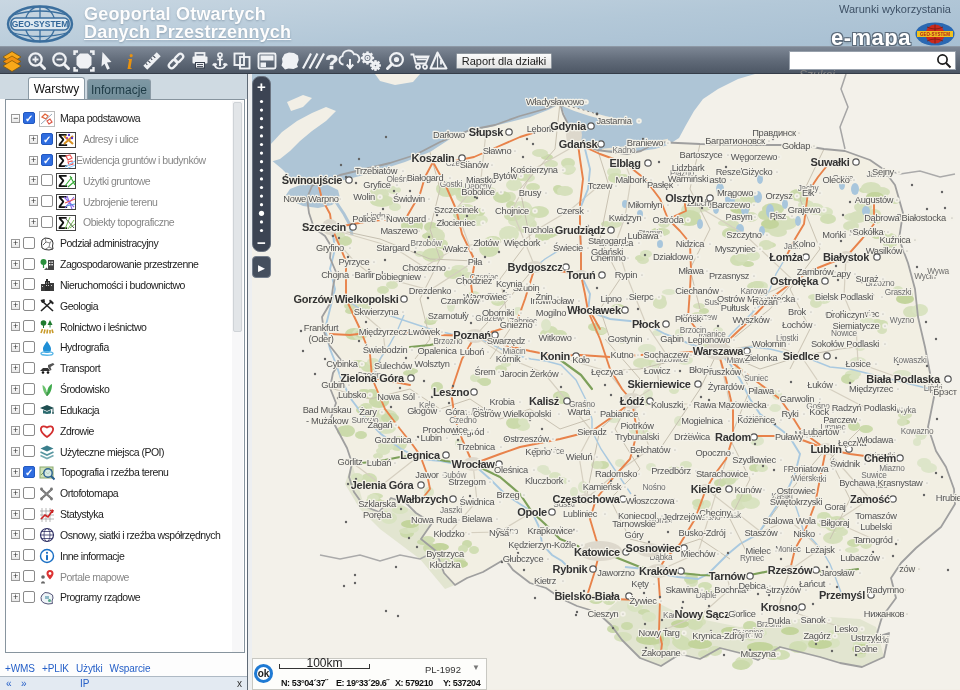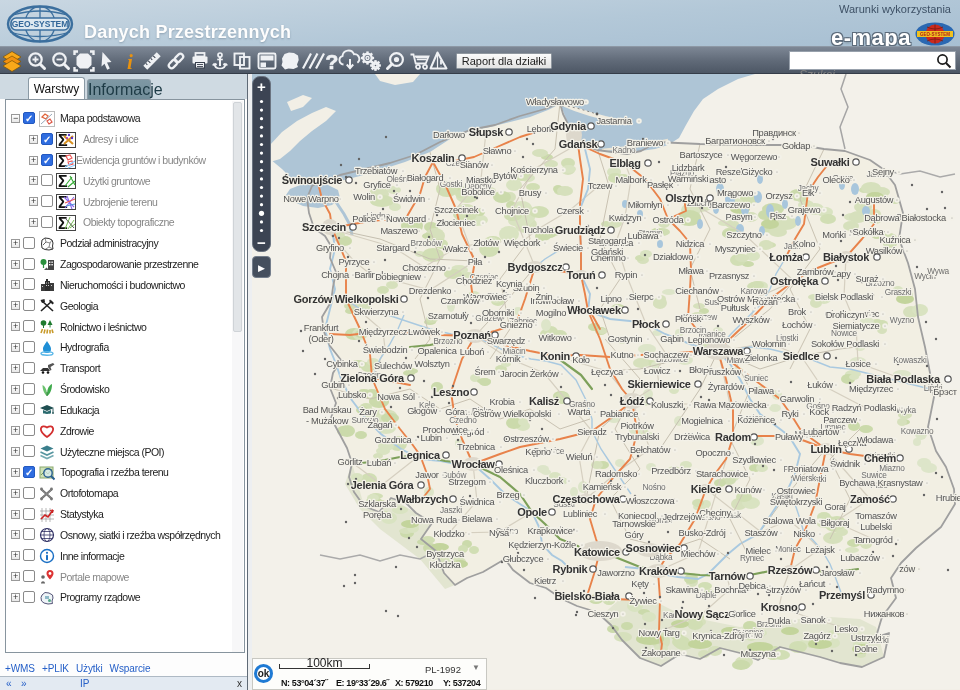--- a/index.html
+++ b/index.html
@@ -1,36 +1,36 @@
 <!DOCTYPE html>
 <html><head><meta charset="utf-8"><style>
 
 * { margin:0; padding:0; box-sizing:border-box; }
 html,body { width:960px; height:690px; overflow:hidden; font-family:"Liberation Sans",sans-serif; }
 #page { position:relative; width:960px; height:690px; background:#e8e8e8; }
 #header { position:absolute; left:0; top:0; width:960px; height:46px;
   background:linear-gradient(175deg,#c9d7e2 0%,#b3c8d8 55%,#a7bfd2 100%); }
 #title1,#title2 { position:absolute; color:#fdfdfd; font-weight:bold; letter-spacing:0.2px;
   text-shadow:0 1px 2px rgba(60,80,100,0.35); font-size:18px; }
-#title1 { left:84px; top:4px; } #title2 { left:84px; top:22px; }
+#title1 { left:84px; top:4px; } #title2 { left:84px; top:22px;text-decoration:underline; }
 #warunki { position:absolute; right:9px; top:3px; font-size:11px; color:#3d5065; }
 #emapa { position:absolute; right:49px; top:25px; font-size:22px; font-weight:bold; color:#fff;
   letter-spacing:0.5px; text-shadow:-1px -1px 0 #5c6b7a,1px -1px 0 #5c6b7a,-1px 1px 0 #5c6b7a,1px 1px 0 #5c6b7a, 0 2px 3px rgba(0,0,0,.25); }
 #toolbar { position:absolute; left:0; top:46px; width:960px; height:28px;
   background:linear-gradient(#7d8795,#5f6977 55%,#4d5765); border-top:1px solid #8d98a5; border-bottom:1px solid #353d49; }
 #raport { position:absolute; left:456px; top:6px; width:96px; height:16px; background:linear-gradient(#fbfbfb,#e3e3e3);
   border:1px solid #8f979f; border-radius:1px; font-size:11px; color:#222; text-align:center; line-height:14px; }
 #search { position:absolute; left:789px; top:4px; width:167px; height:19px; background:#fff;
   border:1px solid #98a1ac; }
 #search .ph { position:absolute; left:9px; top:2px; font-style:italic; color:#808080; font-size:12px;margin-top:14px; }
 #panel { position:absolute; left:0; top:74px; width:248px; height:616px; background:#fdfdfd; border-right:1px solid #5f6a76; }
 #tabstrip { position:absolute; left:0; top:0; width:247px; height:25px; background:#cfdae2; }
 .tab { position:absolute; top:3px; height:22px; font-size:12px; text-align:center; border:1px solid #8b9aa5; border-bottom:none; border-radius:3px 3px 0 0;margin-left:25px; }
 #tab1 { left:3px; width:57px; background:#fff; color:#111; line-height:22px; z-index:2; }
-#tab2 { left:62px; top:5px; height:36px; width:64px; background:linear-gradient(#7e98a4,#66838f); color:#1d3a45; line-height:20px; font-size:16px; }
+#tab2 { left:62px; top:5px; height:36px; width:64px; background:linear-gradient(#7e98a4,#66838f); color:#1d3a45; line-height:20px; font-size:12px; }
 #treebox { position:absolute; left:5px; top:25px; width:240px; height:554px; background:#fff; border:1px solid #87949e; overflow:hidden; }
 .trow { position:absolute; left:0; width:238px; height:21px; font-size:10.5px; letter-spacing:-0.5px; }
 .pm { position:absolute; top:5px; width:9px; height:9px; border:1px solid #999; background:linear-gradient(#fff,#e8e8e8);
   font-size:9px; line-height:7px; text-align:center; color:#333; }
 .cb { display:inline-block; width:12px; height:12px; border:1px solid #8a8a8a; background:#fff; border-radius:2px;
   font-size:10px; line-height:12px; text-align:center; }
 .cb.on { background:#2f6de0; border-color:#2258c0; color:#fff; font-weight:bold; }
 .ticon { position:absolute; top:2px; height:16px; }
 .tlabel { position:absolute; top:3.5px; white-space:nowrap; }
 #sbar { position:absolute; right:1px; top:1px; width:11px; height:551px; background:#f7f7f8; }
@@ -55,20 +55,21 @@
 <div id="page">
 <div id="header">
 <svg width="70" height="40" viewBox="0 0 70 40" style="position:absolute;left:5px;top:4px">
 <ellipse cx="35" cy="20" rx="32" ry="17.5" fill="none" stroke="#3b6f9e" stroke-width="2.4"></ellipse>
 <ellipse cx="35" cy="20" rx="15" ry="17.5" fill="none" stroke="#3b6f9e" stroke-width="1.3"></ellipse>
 <path d="M35 2.5 V37.5" stroke="#3b6f9e" stroke-width="1.3"></path>
 <path d="M8 11 Q35 3 62 11 M5 28 Q35 37 65 28" fill="none" stroke="#3b6f9e" stroke-width="1.3"></path>
 <rect x="6" y="14" width="58" height="12" rx="5" fill="#dde8f0" stroke="#3b6f9e" stroke-width="1.6"></rect>
 <text x="35" y="23" text-anchor="middle" font-size="8.5" font-weight="bold" fill="#33689a" font-family="Liberation Sans">GEO-SYSTEM</text>
 </svg>
+<div id="title1">Geoportal Otwartych</div>
       <div id="title2">Danych Przestrzennych</div>
 <div id="warunki">Warunki wykorzystania</div>
 <div id="emapa">e-mapa</div>
 <svg width="40" height="24" viewBox="0 0 40 24" style="position:absolute;right:5px;top:22px">
 <ellipse cx="20" cy="12" rx="19.5" ry="11.5" fill="#2a68b2"></ellipse>
 <circle cx="20" cy="12" r="9.5" fill="#cc2a1e"></circle>
 <path d="M20 2.5 V21.5 M12 5 Q20 9 28 5 M12 19 Q20 15 28 19" stroke="#7a1a10" stroke-width="0.8" fill="none"></path>
 <rect x="2" y="9" width="36" height="6" fill="#f0c020"></rect>
 <text x="20" y="13.8" text-anchor="middle" font-size="4.5" font-weight="bold" fill="#b02318" font-family="Liberation Sans">GEO-SYSTEM</text>
 </svg>

